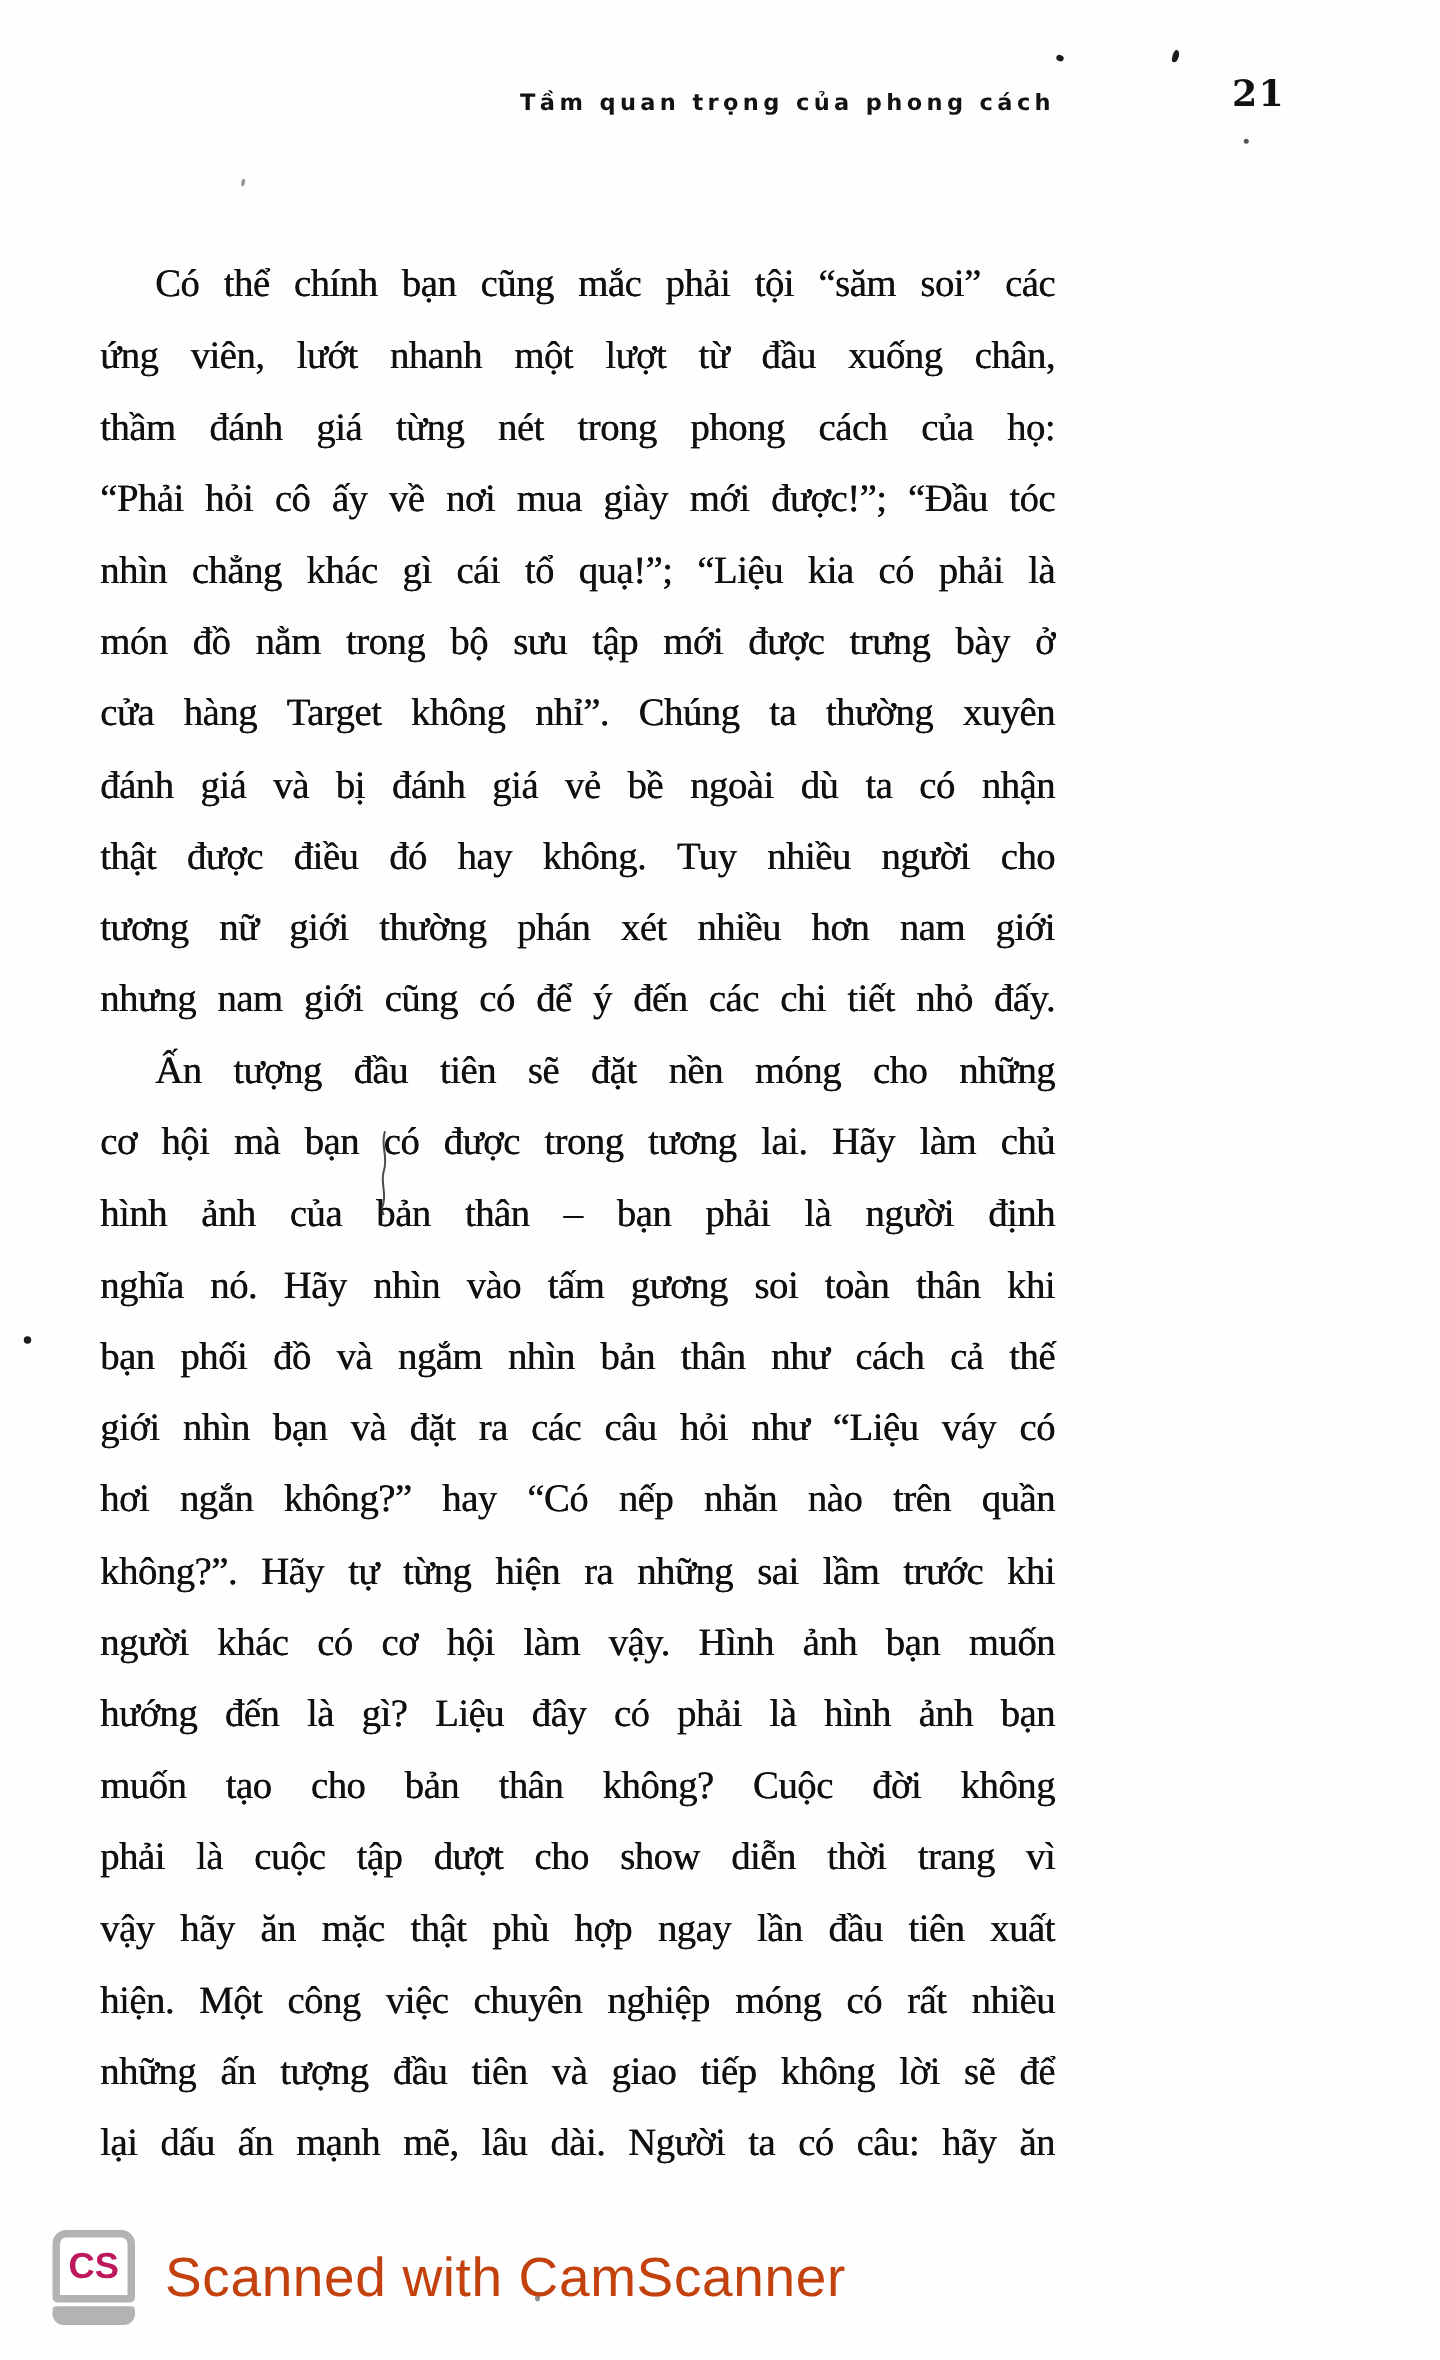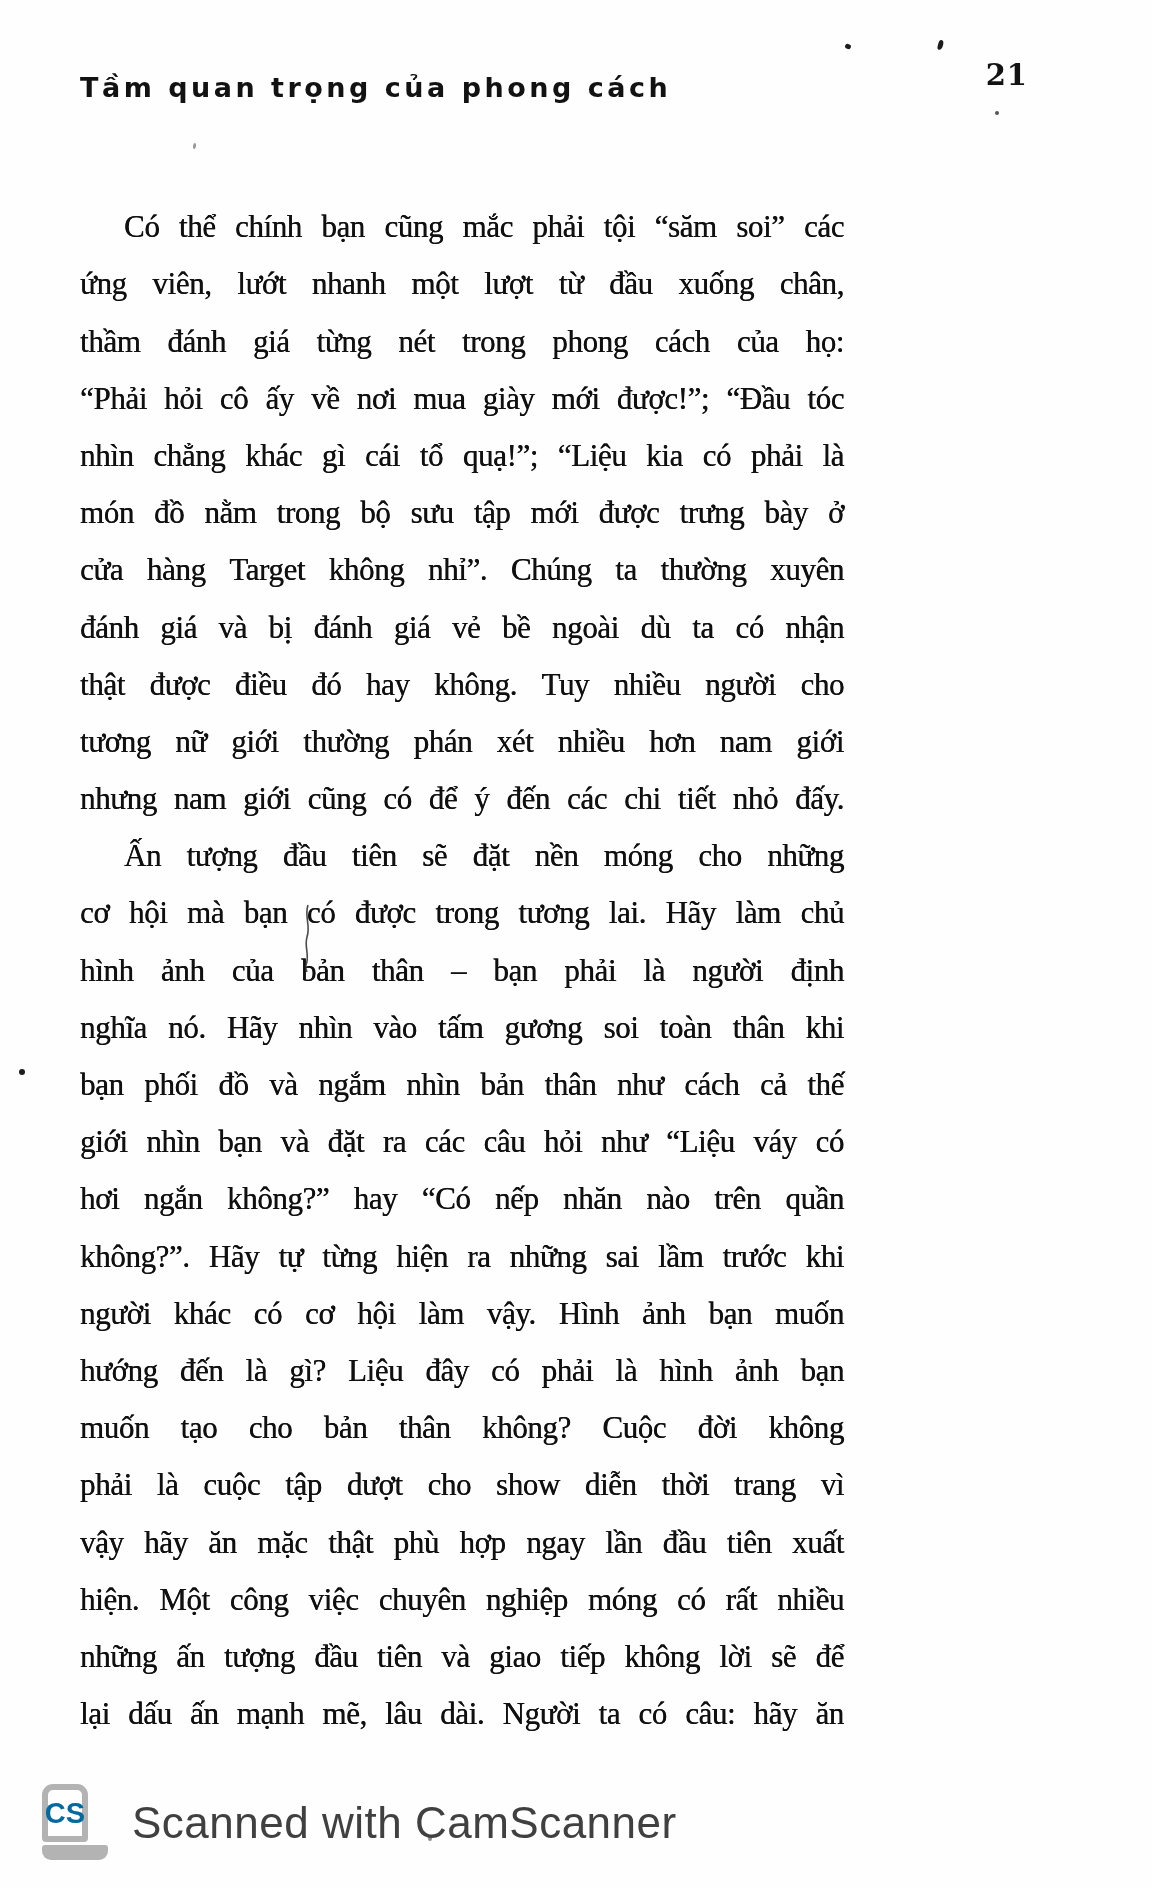--- a/index.html
+++ b/index.html
@@ -8,23 +8,23 @@
     position:relative;
     width:1152px; height:1888px;
     margin:0 auto;
     background:#fefefe;
     overflow:hidden;
     font-family:"Liberation Serif","DejaVu Serif",serif;
   }
   
   .running-head {
     position:absolute; top:72px; left:80px; width:764px;
-    text-align:left;
+    text-align:right;
     font-family:"DejaVu Sans",sans-serif;
-    font-weight:700; font-size:27px; letter-spacing:3.5px;
+    font-weight:700; font-size:18px; letter-spacing:3.5px;
     color:#121212;
     white-space:nowrap;
   }
   .page-number {
     position:absolute; top:58px; right:124px;
     font-family:"DejaVu Serif",serif;
     font-weight:700; font-size:29px; letter-spacing:1px;
     color:#121212;
   }
   
@@ -51,36 +51,36 @@
   .speck.s6 { left:428px; top:1836px; width:4px; height:5px; background:#6f6f6f; opacity:.8; }
   .squiggle { position:absolute; left:297px; top:903px; }
   
   .footer {
     position:absolute; left:42px; top:1784px;
     display:flex; align-items:center; gap:24px;
   }
   .cs-logo { width:66px; height:78px; }
   .cs-top {
     box-sizing:border-box;
-    width:46px; height:58px;
+    width:66px; height:58px;
     border:6px solid #b3b3b3; border-radius:11px 11px 4px 4px;
     background:#fff;
     display:flex; align-items:center; justify-content:center;
     font-family:"Liberation Sans",sans-serif;
-    font-weight:700; font-size:29px; color:#0369a1;
+    font-weight:700; font-size:29px; color:#be185d;
     letter-spacing:0;
   }
   .cs-bottom {
     margin-top:3px; width:66px; height:15px;
     background:#b3b3b3; border-radius:3px 3px 9px 9px;
   }
   .footer-label {
     font-family:"Liberation Sans",sans-serif;
     font-size:44px; font-weight:400; letter-spacing:0.5px;
-    color:#404040;
+    color:#c2410c;
     white-space:nowrap;
   }
 </style>
 </head>
 <body>
 
 <div class="page">
 
   <div class="running-head">Tầm quan trọng của phong cách</div>
   <div class="page-number">21</div>

